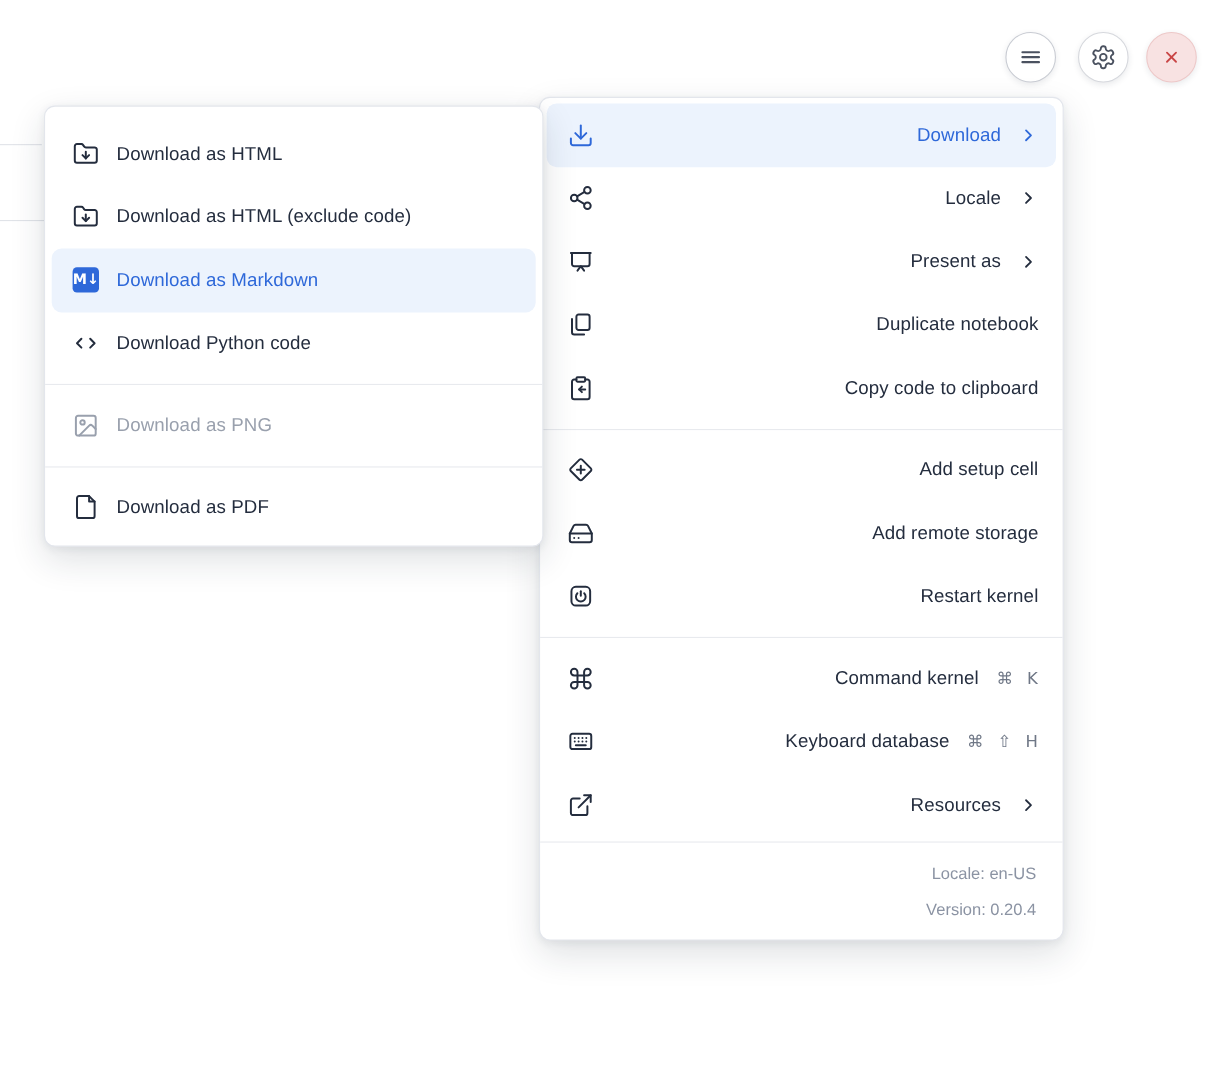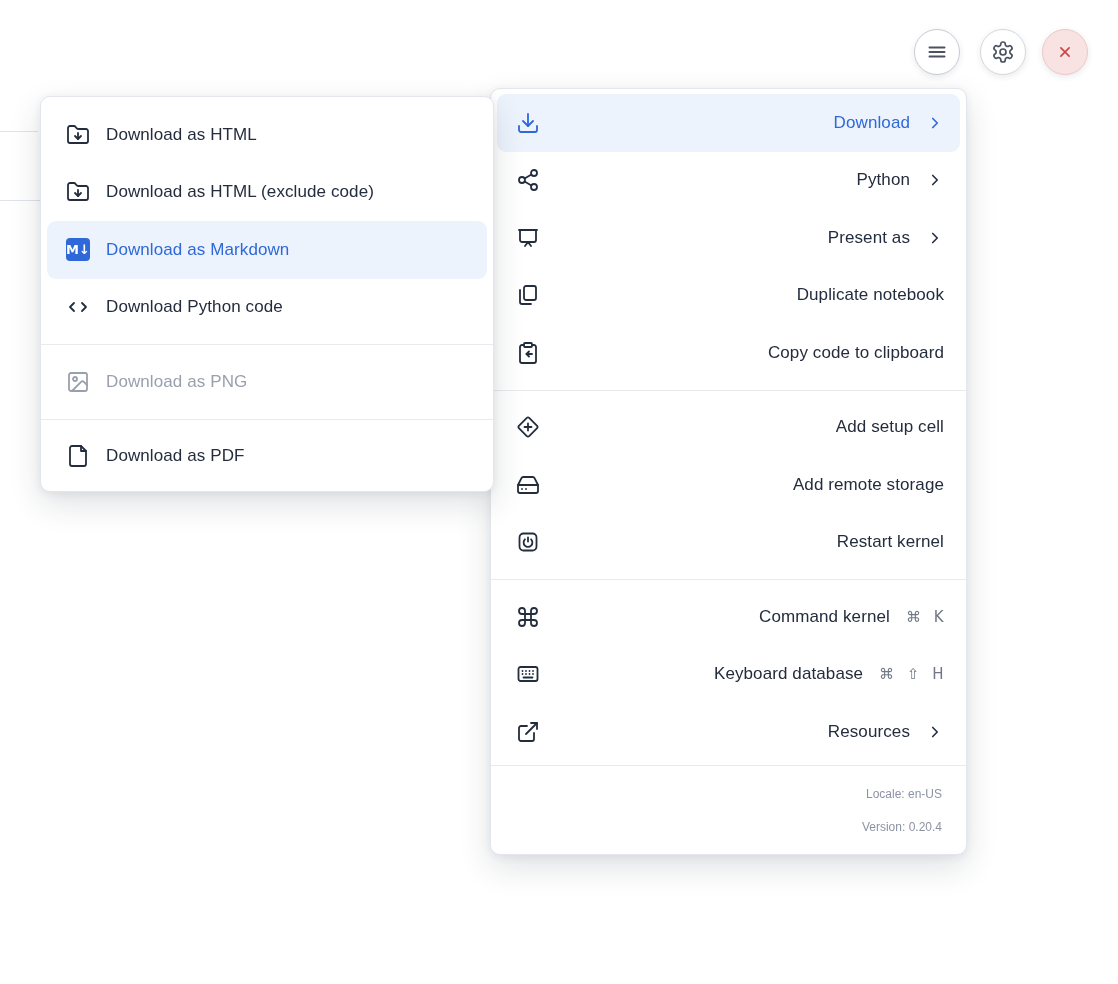--- a/index.html
+++ b/index.html
@@ -25,42 +25,42 @@
   .circle-btn.gear    { left:980px; }
   .circle-btn.close   { left:1042px; background:#f8e2e2; border-color:#edc8c8; color:#c94545; }
   .circle-btn svg { display:block; }
 
   
   .panel {
     position:absolute; background:#fff; border:1px solid #e3e6ec; border-radius:10px;
     box-shadow:0 12px 32px rgba(30,41,59,.14), 0 2px 8px rgba(30,41,59,.07);
   }
   .main-menu { left:490px; top:88px; width:477px; padding:5px 0 0 0; z-index:10;text-align:right; }
-  .sub-menu  { left:40px;  top:96px; width:454px; padding:9px 0 6px 0; z-index:20; }
+  .sub-menu  { left:40px;  top:96px; width:454px; padding:14px 0 6px 0; z-index:20; }
 
   .mi {
     margin:0 6px; height:57.5px; padding:0 16px 0 19px; border-radius:9px;
     display:flex; align-items:center; gap:16px; font-size:17px; color:#242d3e;
     cursor:default; white-space:nowrap;
   }
   .mi-icon { width:24px; height:24px; flex:0 0 24px; display:flex; align-items:center; justify-content:center; }
   .mi-icon svg { display:block; }
   .mi-label { flex:1 1 auto; letter-spacing:.1px; }
   .mi.active { background:#ecf3fd; color:#2e68d9; }
   .mi.disabled { color:#99a0ad; }
   .chev { width:18px; height:18px; display:flex; align-items:center; justify-content:center; }
   .shortcut {
     font-family:"DejaVu Sans",sans-serif; font-size:15px; color:#6f7786;
     word-spacing:7px; letter-spacing:.5px;
   }
   .sep { height:1px; background:#e8eaee; margin:8px 0; }
 
   .menu-footer {
     margin-top:4px; border-top:1px solid #e8eaee; padding:12px 24px 10px 24px;
-    color:#8b93a3; font-size:12px;
+    color:#8b93a3; font-size:15px;
   }
   .menu-footer div { line-height:33px; }
 
   .md-badge {
     width:29px; height:23px; border-radius:4px; background:#2e68d9; color:#fff;
     font-family:"DejaVu Sans",sans-serif; font-size:13px; font-weight:bold;
     display:flex; align-items:center; justify-content:center; letter-spacing:0;
   }
 </style>
 </head>
@@ -114,21 +114,21 @@
 
     <div class="mi">
       <span class="mi-icon">
         <svg width="24" height="24" viewBox="0 0 24 24" fill="none" stroke="currentColor" stroke-width="1.8" stroke-linecap="round" stroke-linejoin="round">
             <circle cx="18" cy="5" r="3"></circle>
             <circle cx="6" cy="12" r="3"></circle>
             <circle cx="18" cy="19" r="3"></circle>
             <path d="m8.59 13.51 6.83 3.98M15.41 6.51l-6.82 3.98"></path>
           </svg>
       </span>
-      <span class="mi-label">Python</span>
+      <span class="mi-label">Locale</span>
       <span class="chev">
         <svg width="18" height="18" viewBox="0 0 24 24" fill="none" stroke="currentColor" stroke-width="2.2" stroke-linecap="round" stroke-linejoin="round">
             <path d="m9 18 6-6-6-6"></path>
           </svg>
       </span>
     </div>
 
     <div class="mi">
       <span class="mi-icon">
         <svg width="24" height="24" viewBox="0 0 24 24" fill="none" stroke="currentColor" stroke-width="1.8" stroke-linecap="round" stroke-linejoin="round">

